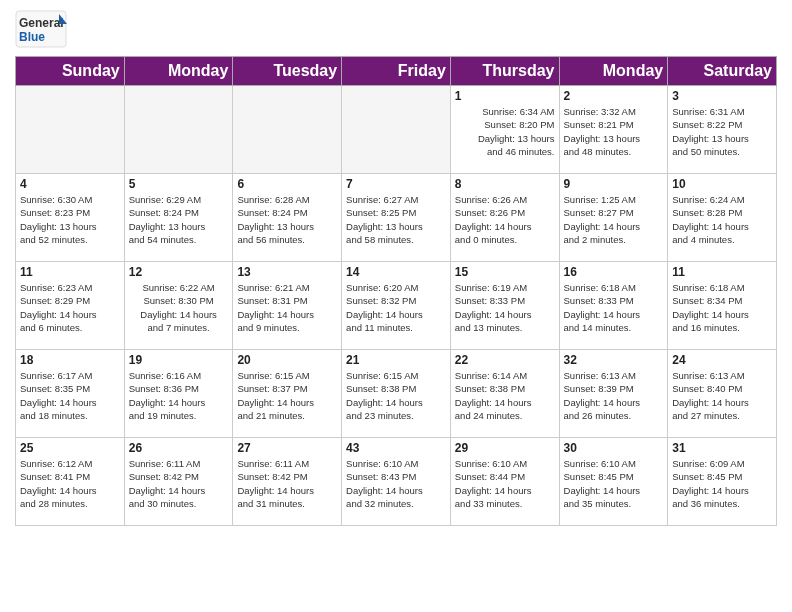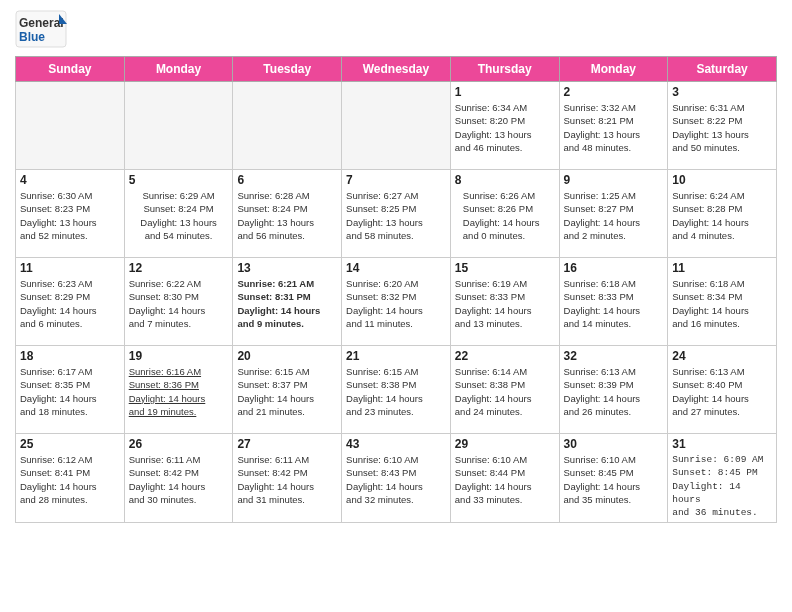--- a/index.html
+++ b/index.html
@@ -38,26 +38,26 @@
     .location {
       font-size: 14px;
       color: #555;
     }
     .calendar {
       width: 100%;
       border-collapse: collapse;
       table-layout: fixed;
     }
     .calendar th {
-      background: #ec4899;
+      background: #701a75;
       color: #fff;
-      font-size: 12px;
+      font-size: 16px;
       font-weight: bold;
       padding: 5px 4px;
-      text-align: center;
+      text-align: right;
       border: 1px solid #aaa;
     }
     .calendar td {
       border: 1px solid #ccc;
       vertical-align: top;
       padding: 3px 4px;
       font-size: 10px;
       color: #333;
       height: 88px;
       background: #fff;
@@ -95,35 +95,35 @@
       <div class="location"></div>
     </div>
   </div>
 
   <table class="calendar">
     <thead>
       <tr>
       <th>Sunday</th>
           <th>Monday</th>
           <th>Tuesday</th>
-          <th>Wednesday</th>
+          <th>Friday</th>
           <th>Thursday</th>
           <th>Monday</th>
           <th>Saturday</th>
         </tr>
     </thead>
     <tbody id="calendar-body">
     <tr>
           <td class="empty"></td>
           <td class="empty"></td>
           <td class="empty"></td>
           <td class="empty"></td>
           <td>
             <div class="day-number">1</div>
-            <div class="day-info" style="white-space: pre-line;">Sunrise: 6:34 AM
+            <div class="day-info" style="white-space: pre-line; text-align: right;">Sunrise: 6:34 AM
 Sunset: 8:20 PM
 Daylight: 13 hours
 and 46 minutes.</div>
           </td>
           <td>
             <div class="day-number">2</div>
             <div class="day-info" style="white-space: pre-line;">Sunrise: 3:32 AM
 Sunset: 8:21 PM
 Daylight: 13 hours
 and 48 minutes.</div>
@@ -139,42 +139,42 @@
         <tr>
           <td>
             <div class="day-number">4</div>
             <div class="day-info" style="white-space: pre-line;">Sunrise: 6:30 AM
 Sunset: 8:23 PM
 Daylight: 13 hours
 and 52 minutes.</div>
           </td>
           <td>
             <div class="day-number">5</div>
-            <div class="day-info" style="white-space: pre-line; text-align: center;">Sunrise: 6:29 AM
+            <div class="day-info" style="white-space: pre-line;">Sunrise: 6:29 AM
 Sunset: 8:24 PM
 Daylight: 13 hours
 and 54 minutes.</div>
           </td>
           <td>
             <div class="day-number">6</div>
             <div class="day-info" style="white-space: pre-line;">Sunrise: 6:28 AM
 Sunset: 8:24 PM
 Daylight: 13 hours
 and 56 minutes.</div>
           </td>
           <td>
             <div class="day-number">7</div>
             <div class="day-info" style="white-space: pre-line;">Sunrise: 6:27 AM
 Sunset: 8:25 PM
 Daylight: 13 hours
 and 58 minutes.</div>
           </td>
           <td>
             <div class="day-number">8</div>
-            <div class="day-info" style="white-space: pre-line; margin-left: 8px;">Sunrise: 6:26 AM
+            <div class="day-info" style="white-space: pre-line;">Sunrise: 6:26 AM
 Sunset: 8:26 PM
 Daylight: 14 hours
 and 0 minutes.</div>
           </td>
           <td>
             <div class="day-number">9</div>
             <div class="day-info" style="white-space: pre-line;">Sunrise: 1:25 AM
 Sunset: 8:27 PM
 Daylight: 14 hours
 and 2 minutes.</div>
@@ -190,28 +190,28 @@
         <tr>
           <td>
             <div class="day-number">11</div>
             <div class="day-info" style="white-space: pre-line;">Sunrise: 6:23 AM
 Sunset: 8:29 PM
 Daylight: 14 hours
 and 6 minutes.</div>
           </td>
           <td>
             <div class="day-number">12</div>
-            <div class="day-info" style="white-space: pre-line;">Sunrise: 6:22 AM
+            <div class="day-info" style="white-space: pre-line; text-align: center;">Sunrise: 6:22 AM
 Sunset: 8:30 PM
 Daylight: 14 hours
 and 7 minutes.</div>
           </td>
           <td>
             <div class="day-number">13</div>
-            <div class="day-info" style="white-space: pre-line; font-weight: bold;">Sunrise: 6:21 AM
+            <div class="day-info" style="white-space: pre-line;">Sunrise: 6:21 AM
 Sunset: 8:31 PM
 Daylight: 14 hours
 and 9 minutes.</div>
           </td>
           <td>
             <div class="day-number">14</div>
             <div class="day-info" style="white-space: pre-line;">Sunrise: 6:20 AM
 Sunset: 8:32 PM
 Daylight: 14 hours
 and 11 minutes.</div>
@@ -241,21 +241,21 @@
         <tr>
           <td>
             <div class="day-number">18</div>
             <div class="day-info" style="white-space: pre-line;">Sunrise: 6:17 AM
 Sunset: 8:35 PM
 Daylight: 14 hours
 and 18 minutes.</div>
           </td>
           <td>
             <div class="day-number">19</div>
-            <div class="day-info" style="white-space: pre-line; text-decoration: underline;">Sunrise: 6:16 AM
+            <div class="day-info" style="white-space: pre-line;">Sunrise: 6:16 AM
 Sunset: 8:36 PM
 Daylight: 14 hours
 and 19 minutes.</div>
           </td>
           <td>
             <div class="day-number">20</div>
             <div class="day-info" style="white-space: pre-line;">Sunrise: 6:15 AM
 Sunset: 8:37 PM
 Daylight: 14 hours
 and 21 minutes.</div>
@@ -327,21 +327,21 @@
           </td>
           <td>
             <div class="day-number">30</div>
             <div class="day-info" style="white-space: pre-line;">Sunrise: 6:10 AM
 Sunset: 8:45 PM
 Daylight: 14 hours
 and 35 minutes.</div>
           </td>
           <td>
             <div class="day-number">31</div>
-            <div class="day-info" style="white-space: pre-line; font-family: Liberation Mono, monospace;">Sunrise: 6:09 AM
+            <div class="day-info" style="white-space: pre-line;">Sunrise: 6:09 AM
 Sunset: 8:45 PM
 Daylight: 14 hours
 and 36 minutes.</div>
           </td>
         </tr>
       </tbody>
   </table>
 </div>
 
 </body></html>

